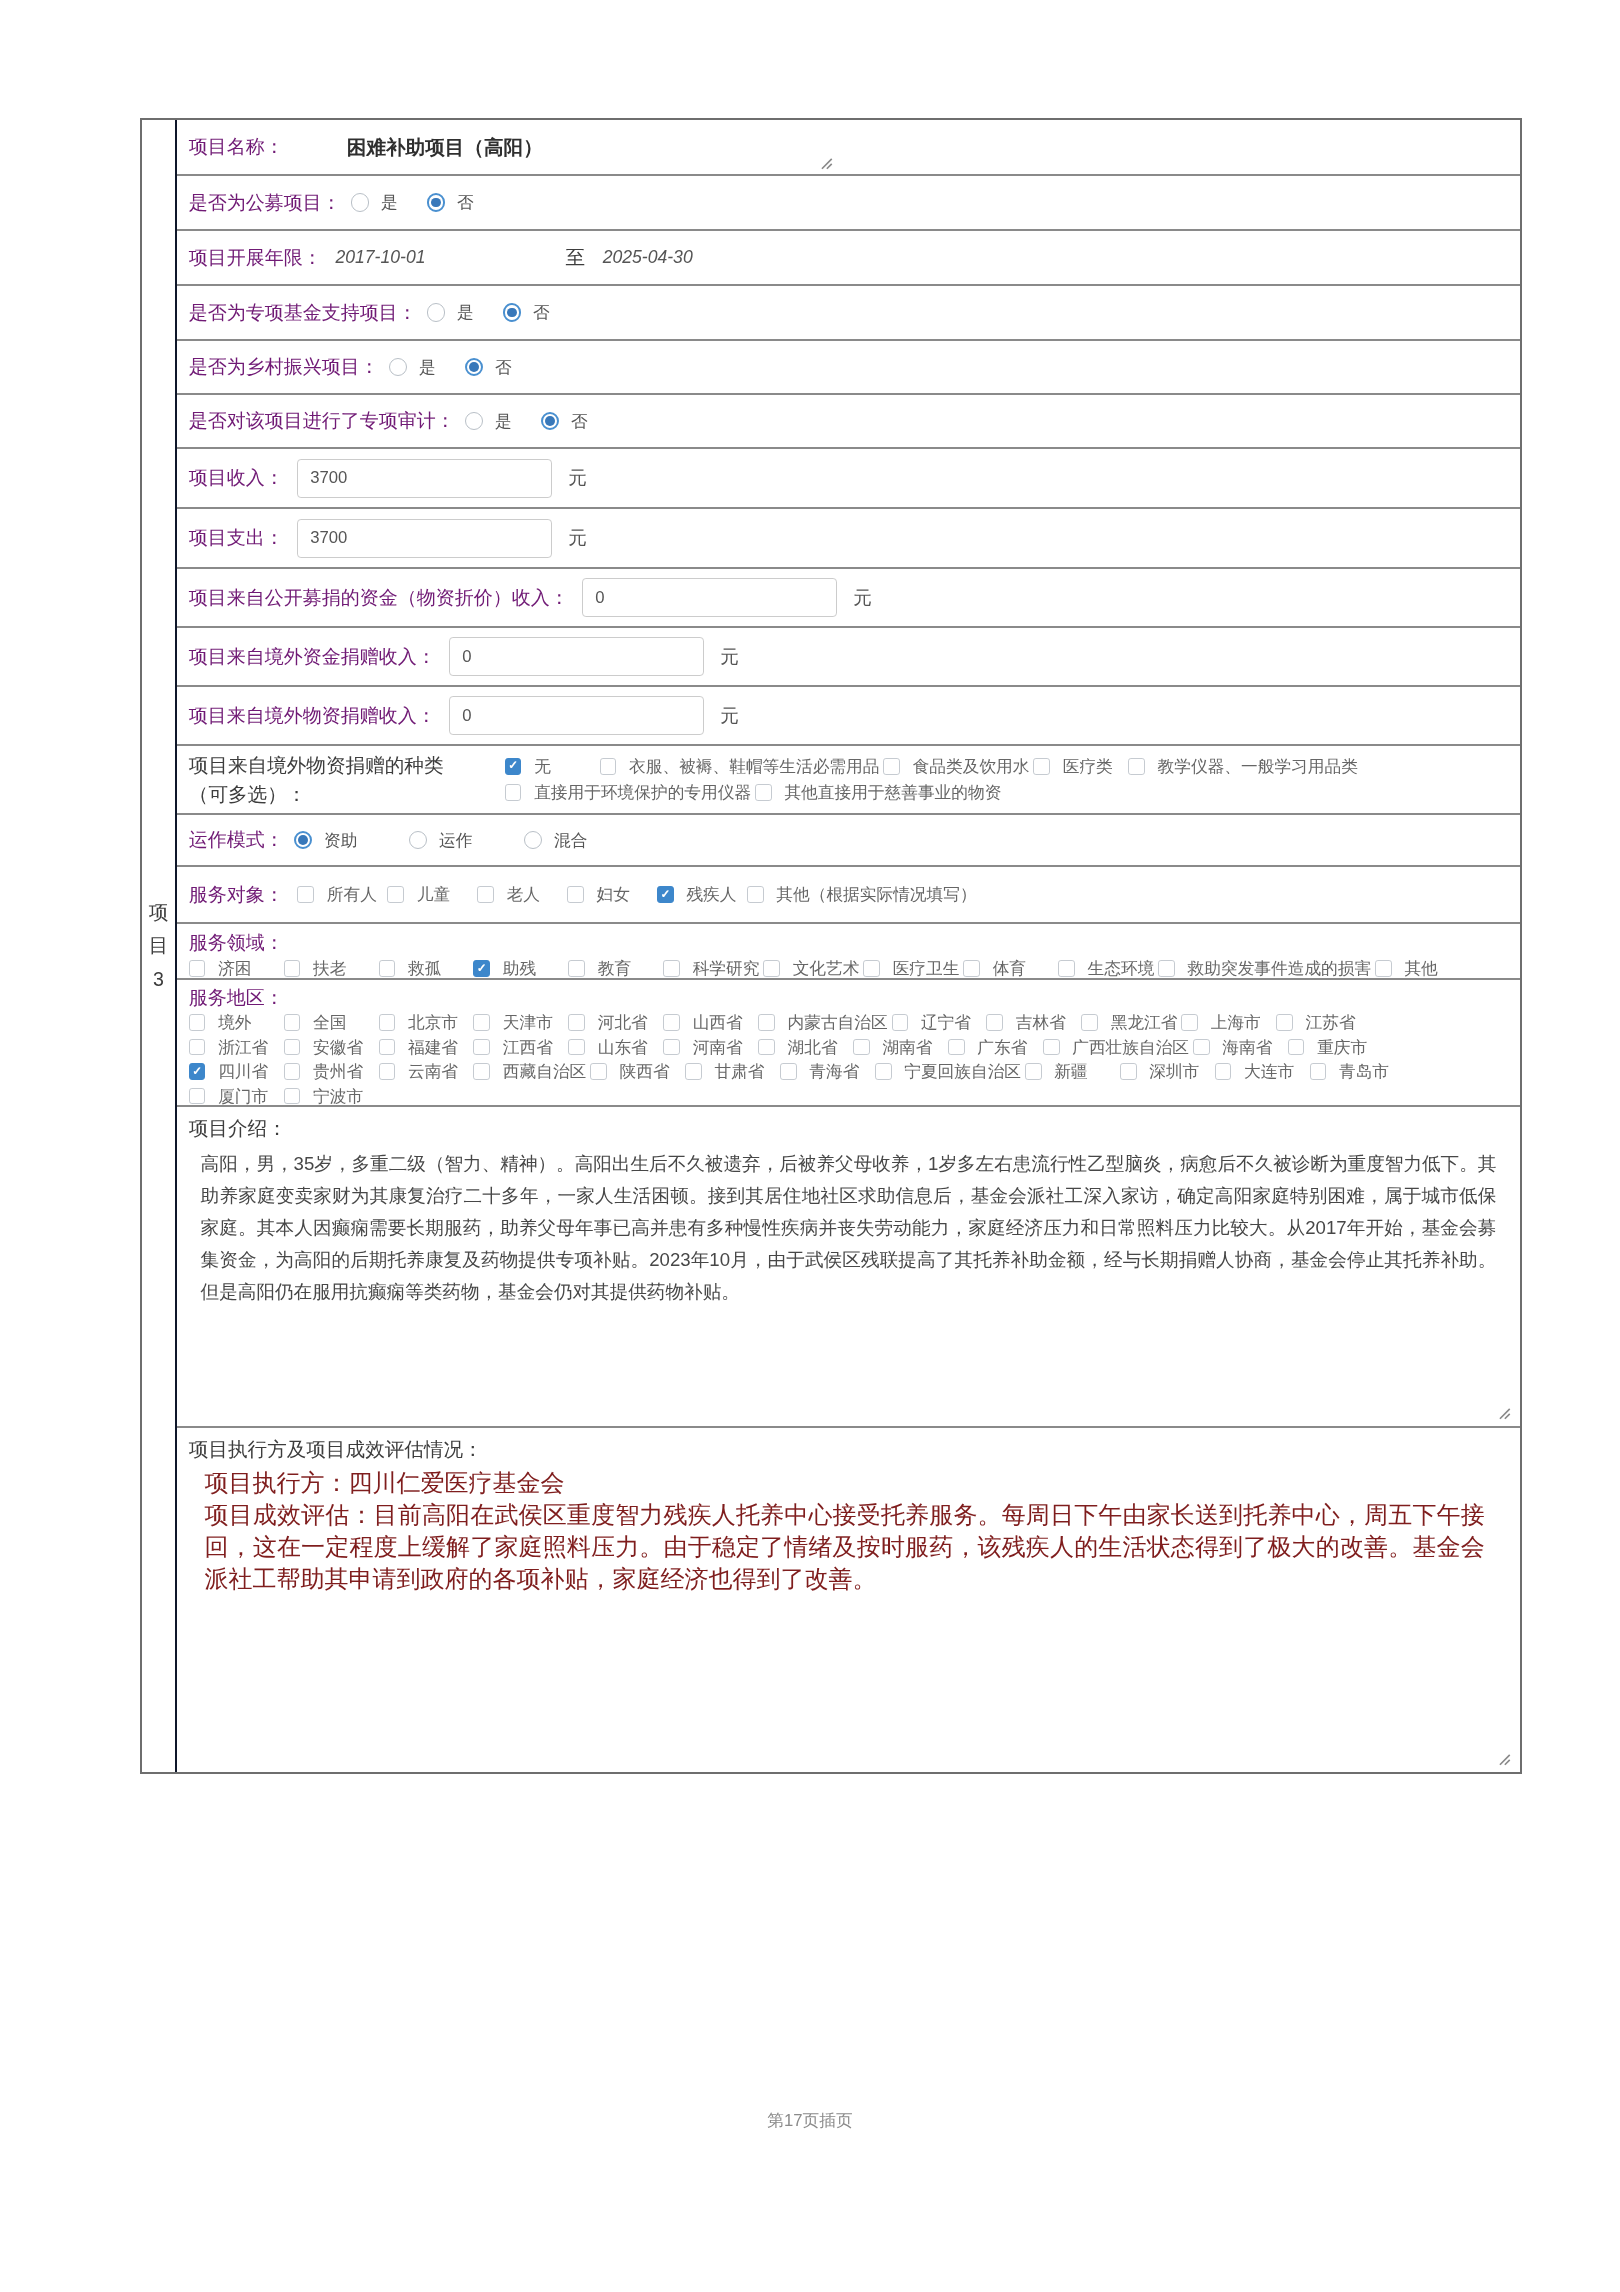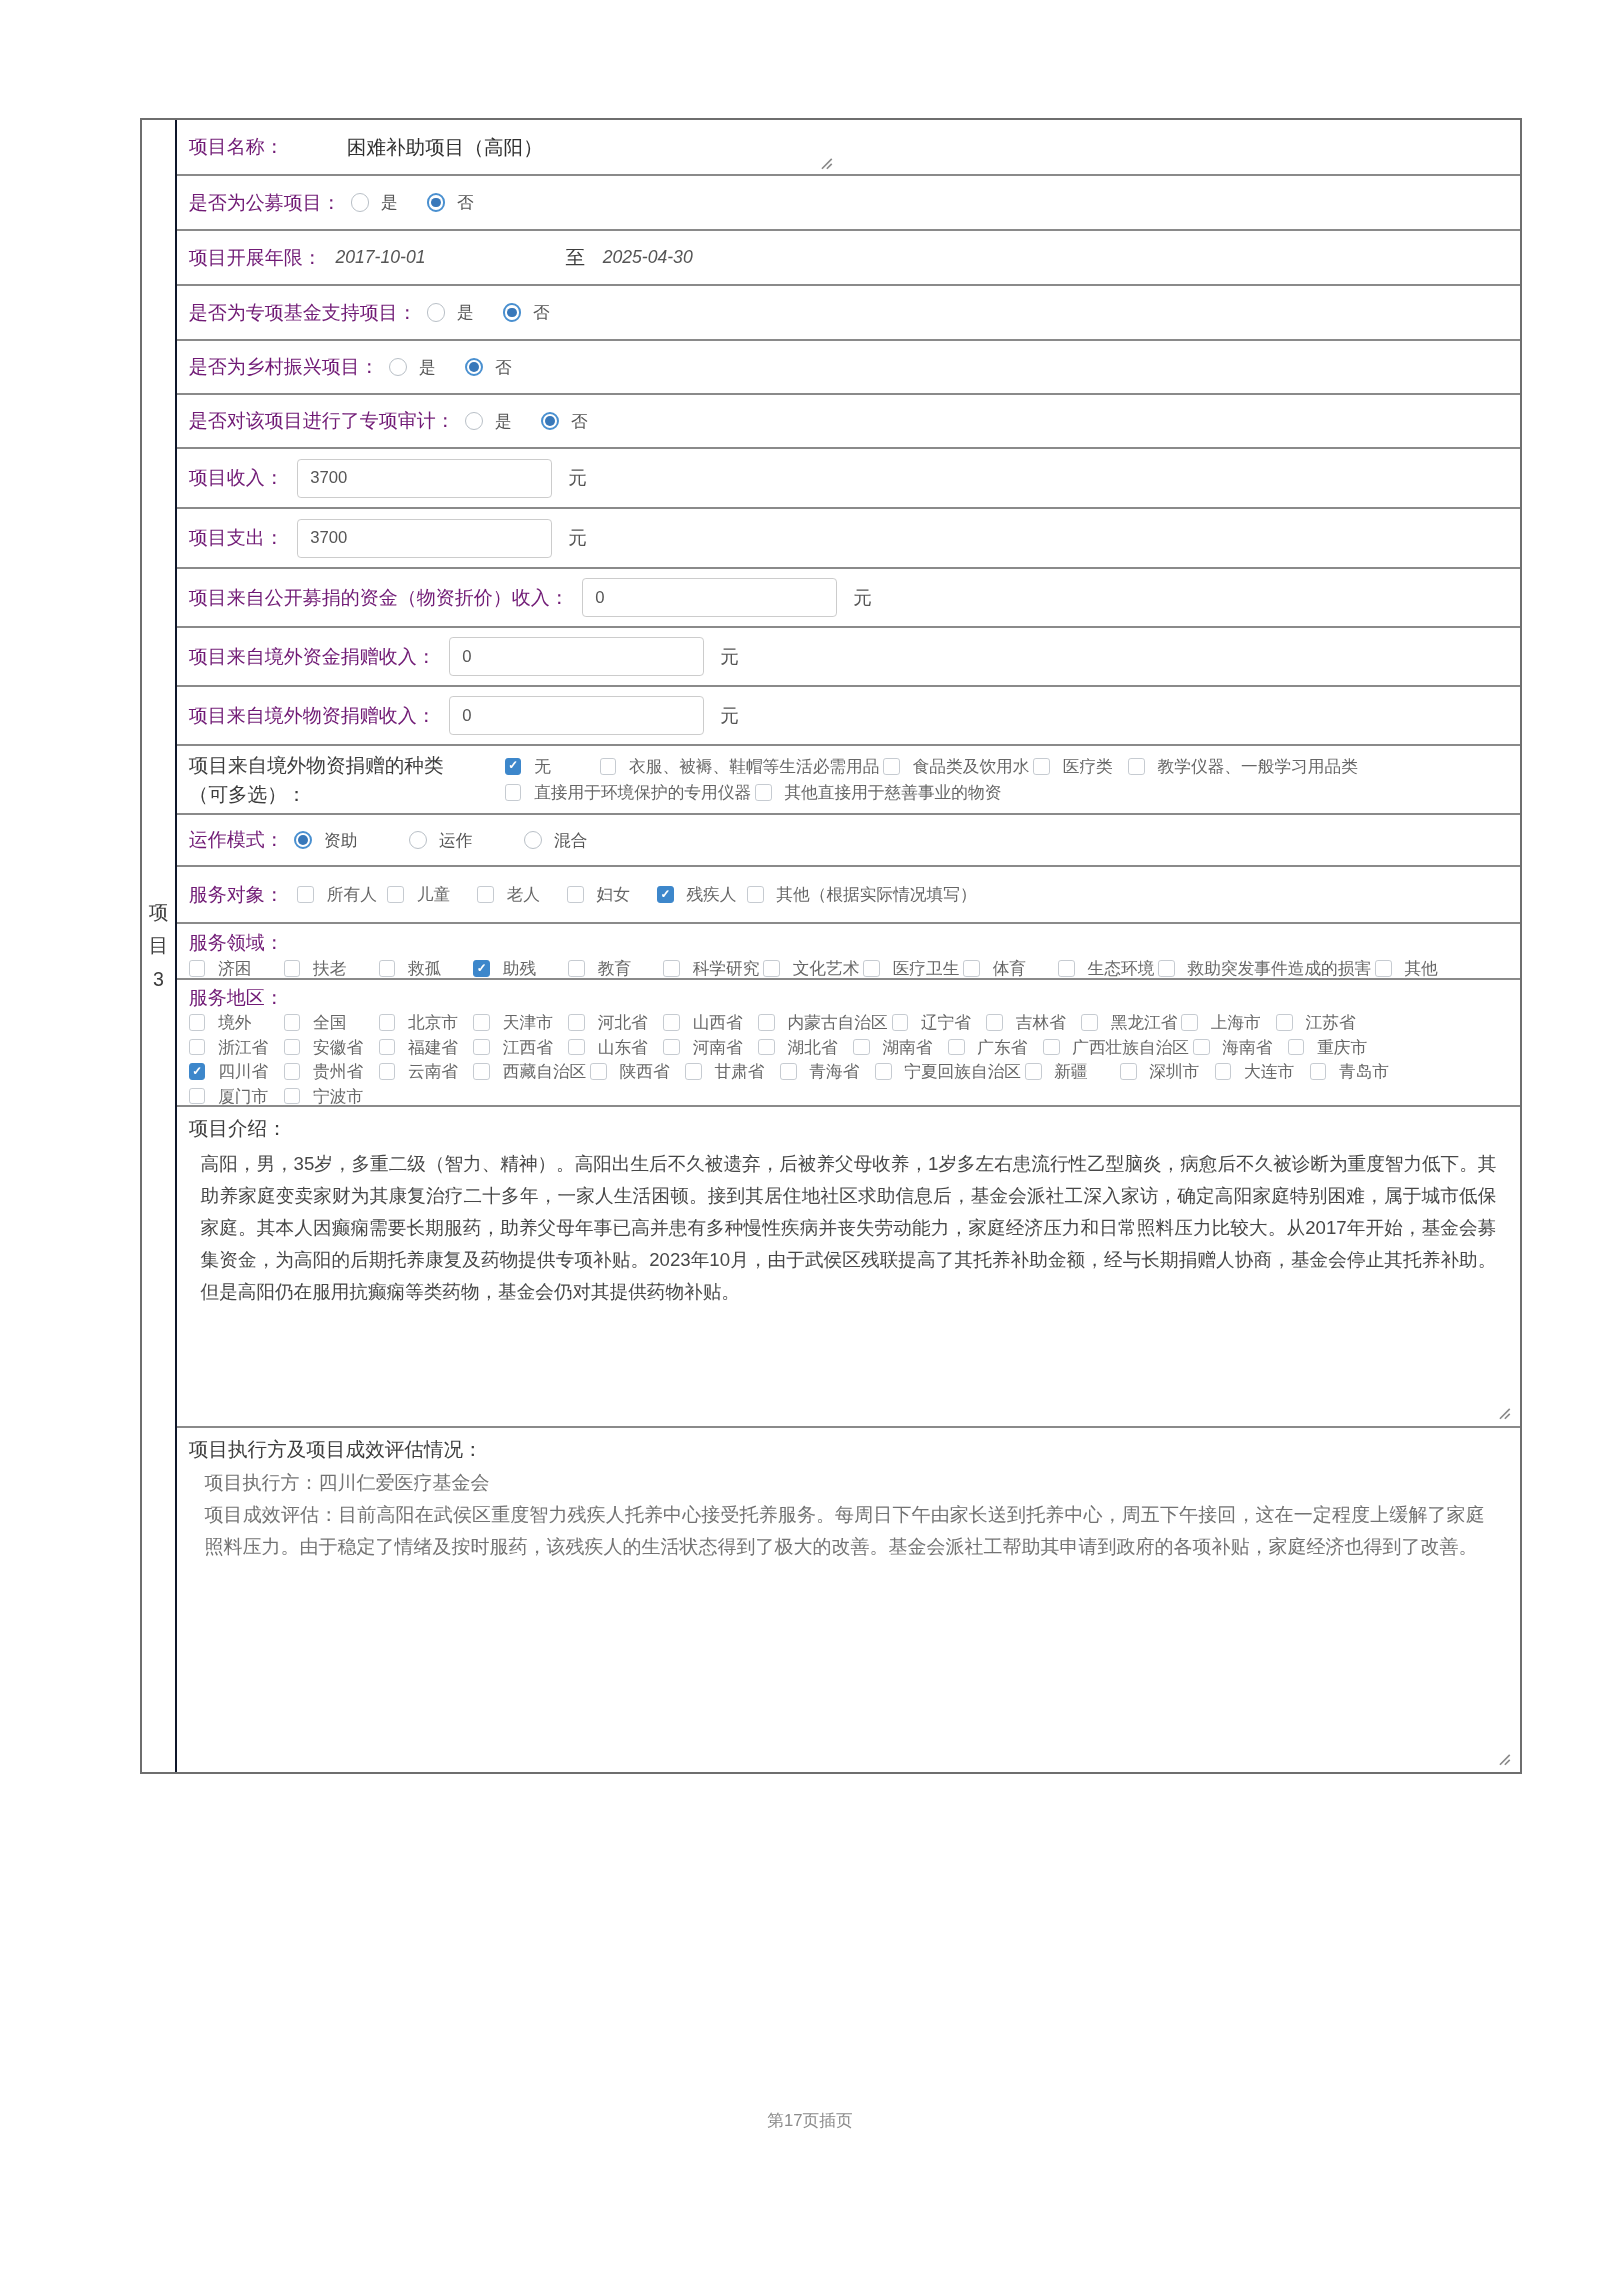--- a/index.html
+++ b/index.html
@@ -16,21 +16,21 @@
 
   .row { border-bottom:2px solid #8a8a8a; padding:0 11.8px; display:flex; align-items:center;
          position:relative; flex:none; }
   .row.block { display:block; }
   .row:last-child { border-bottom:none; flex:1; }
 
   .h57{height:56px}.h56{height:55px}.h55{height:54px}.h61{height:60px}.h60{height:59px}
   .h70{height:69px}.h53{height:52px}.h58{height:57px}.h130{height:127px}.h327{height:321px}.h355{height:348px}
 
   .lbl { font-size:19px; color:#701a75; white-space:nowrap; }
-  .val-strong { font-size:19.6px; color:#2f2f2f; font-weight:400; margin-left:63px; white-space:nowrap; }
+  .val-strong { font-size:19.6px; color:#2f2f2f; font-weight:700; margin-left:63px; white-space:nowrap; }
 
   .radio-item { display:inline-flex; align-items:center; margin-right:29px; cursor:pointer; }
   .radio { width:18.6px; height:18.6px; border:1px solid #b9c0c7; border-radius:50%; background:#fff;
            margin-right:11.8px; display:flex; align-items:center; justify-content:center; flex:none; }
   .radio.on { border:2px solid #4a90d0; }
   .radio.on::after { content:""; width:9.8px; height:9.8px; border-radius:50%; background:#3878ba; }
   .opt-label { font-size:16.7px; color:#555; white-space:nowrap; }
   .opts { display:flex; align-items:center; margin-left:9.8px; }
 
   .cb-line { display:flex; align-items:center; height:26.5px; }
@@ -50,21 +50,21 @@
   .date-sep { font-size:19.6px; color:#3d3d3d; }
   .date-end { margin-left:17.6px; }
 
   .lbl-2line { width:316px; flex:none; }
   .lbl-2line div { font-size:19.6px; color:#3d3d3d; line-height:29px; white-space:nowrap; }
   .types-lines { flex:1; min-width:0; }
 
   .section-label { font-size:19.6px; color:#3d3d3d; padding-top:8px; }
   .para { font-size:18.6px; color:#474747; line-height:32px; text-align:justify;
           margin:5.9px 11.8px 0 11.8px; }
-  .sub-line { font-size:19px; color:#737373; line-height:32px; margin:0 23.5px 0 15.7px; text-align:justify; }
+  .sub-line { font-size:24px; color:#7f1d1d; line-height:32px; margin:0 23.5px 0 15.7px; text-align:justify; }
   .sub-first { margin-top:3.9px; }
 
   .grip { position:absolute; width:15.7px; height:15.7px; }
   .grip-row1 { left:642px; bottom:2px; }
   .grip-br { right:7.8px; bottom:3.9px; }
 
   .footer { position:absolute; top:2109px; left:0; width:100%; text-align:center;
             font-size:16.7px; color:#8a8a8a; }
 </style>
 </head>

